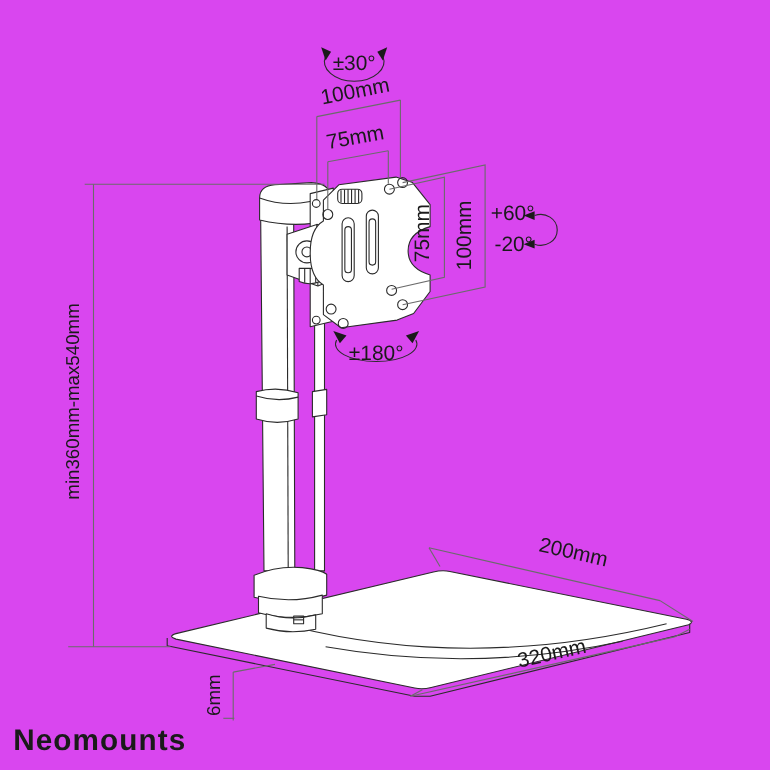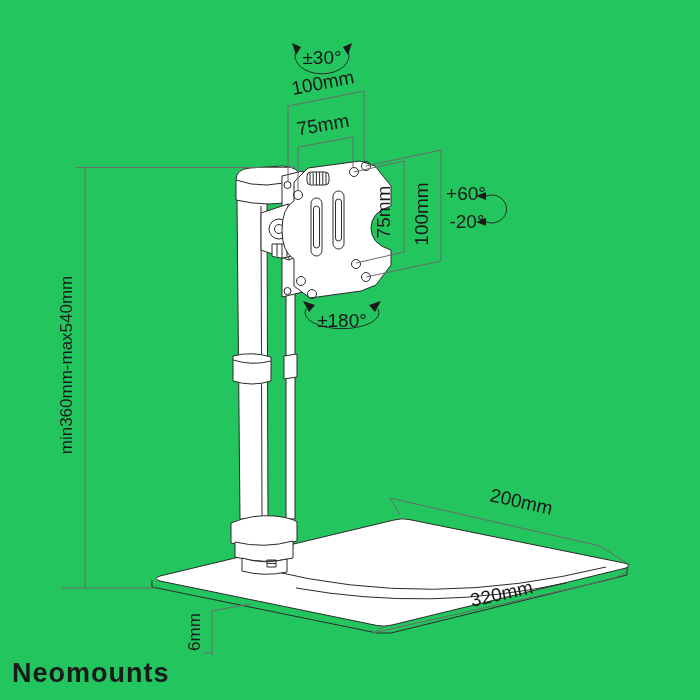--- a/index.html
+++ b/index.html
@@ -1,16 +1,16 @@
 <!DOCTYPE html>
 <html><head>
 <meta charset="utf-8">
 <style>
   html,body{margin:0;padding:0;background:#ffffff;}
-  .stage{position:relative;width:700px;height:700px;background:#22c55e;overflow:hidden;
+  .stage{position:relative;width:700px;height:700px;background:#d946ef;overflow:hidden;
          font-family:"Liberation Sans", sans-serif;}
   svg text{font-family:"Liberation Sans", sans-serif;fill:#1a1a1a;}
   .dim-label{font-size:19px;}
   .dim-label-small{font-size:17px;}
   .brand{font-size:27px;font-weight:bold;letter-spacing:1px;}
 </style>
 </head>
 <body>
 
 <div class="stage">

